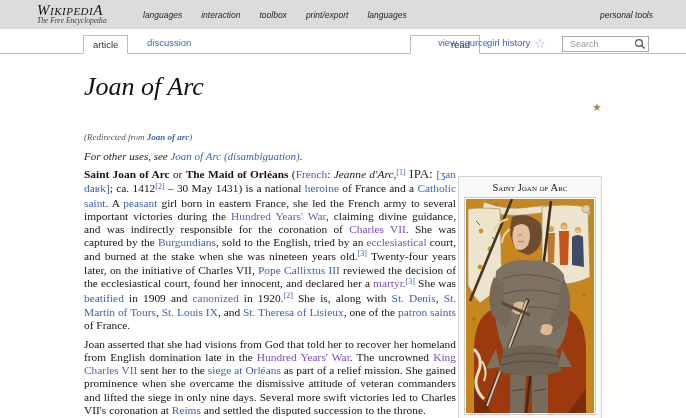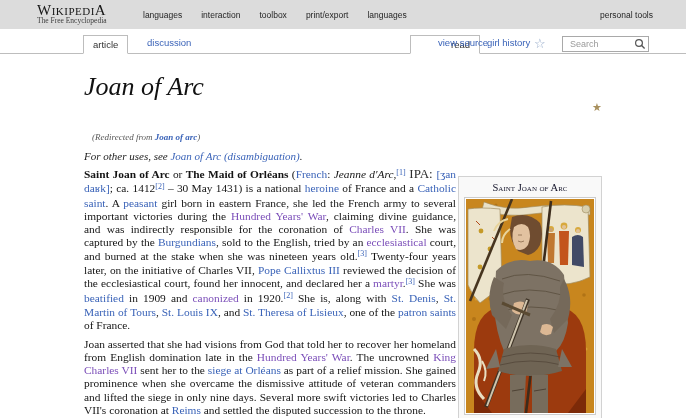--- a/index.html
+++ b/index.html
@@ -10,21 +10,21 @@
     --topbar:#dcdcdc;
     --rule:#bdbdbd;
   }
   *{box-sizing:border-box;margin:0;padding:0;}
   html,body{background:#fff;}
   #page{
     position:relative;width:686px;height:418px;overflow:hidden;
     background:#fff;font-family:"Liberation Sans",sans-serif;color:var(--text);
   }
   
-  #topbar{position:absolute;left:0;top:0;width:686px;height:40px;background:var(--topbar);border-bottom:1px solid #c4c4c4;}
+  #topbar{position:absolute;left:0;top:0;width:686px;height:40px;background:var(--topbar);border-bottom:1px solid #c4c4c4;font-style:italic;}
   #logo{position:absolute;left:37px;top:3px;cursor:pointer;}
   #logo .wordmark{font-family:"Liberation Serif",serif;font-variant:small-caps;font-size:15px;letter-spacing:.5px;color:#161616;line-height:14px;}
   #logo .tagline{font-family:"Liberation Serif",serif;font-size:7.5px;color:#3c3c3c;line-height:8px;}
   #topnav{position:absolute;left:143px;top:0;height:29px;display:flex;align-items:center;gap:19px;}
   #topnav .nav-item{font-size:8.5px;color:#252525;cursor:pointer;}
   #personal-tools{position:absolute;right:33px;top:10px;font-size:8.5px;color:#252525;cursor:pointer;}
   
   #tabsrow{position:absolute;left:0;top:29px;width:686px;height:25px;background:#fff;border-bottom:1px solid var(--rule);}
   .tab{position:absolute;bottom:-1px;height:19px;background:#fff;border:1px solid var(--rule);border-bottom:1px solid #fff;
        font-size:9.5px;color:#333;padding:0 9px;line-height:17px;cursor:pointer;}
@@ -36,21 +36,21 @@
   #link-viewhistory{left:487px;}
   #watch-star{position:absolute;left:534px;bottom:2px;font-size:13px;color:#93a8c8;cursor:pointer;}
   #searchbox{position:absolute;left:562px;top:7px;width:87px;height:16px;border:1px solid #a9a9a9;background:#fff;
              font-size:9px;color:#333;padding:0 16px 0 7px;font-family:"Liberation Sans",sans-serif;}
   #searchbox::placeholder{color:#9a9a9a;}
   #search-icon{position:absolute;left:634px;top:9px;width:12px;height:12px;cursor:pointer;}
   
   #page-title{position:absolute;left:84px;top:72px;font-family:"Liberation Serif",serif;font-style:italic;
               font-size:26px;font-weight:normal;color:#111;}
   #featured-star{position:absolute;left:592px;top:101px;font-size:11px;color:#a8905e;}
-  #redirect-note{position:absolute;left:92px;top:132px;font-family:"Liberation Serif",serif;font-style:italic;
+  #redirect-note{position:absolute;left:84px;top:132px;font-family:"Liberation Serif",serif;font-style:italic;
                  font-size:9px;color:#595959;}
   #redirect-note .rl{color:var(--link);font-weight:bold;cursor:pointer;}
   #hatnote{position:absolute;left:84px;top:150px;font-family:"Liberation Serif",serif;font-style:italic;
            font-size:11px;color:#222;}
   #hatnote .hl{color:var(--link);cursor:pointer;}
   #body-text{position:absolute;left:84px;top:167px;width:372px;font-family:"Liberation Serif",serif;
              font-size:11.4px;line-height:13.3px;color:#141414;text-align:justify;}
   #body-text p{margin:0 0 5px 0;}
   .sg-b{font-weight:bold;}
   .sg-i{font-style:italic;}

